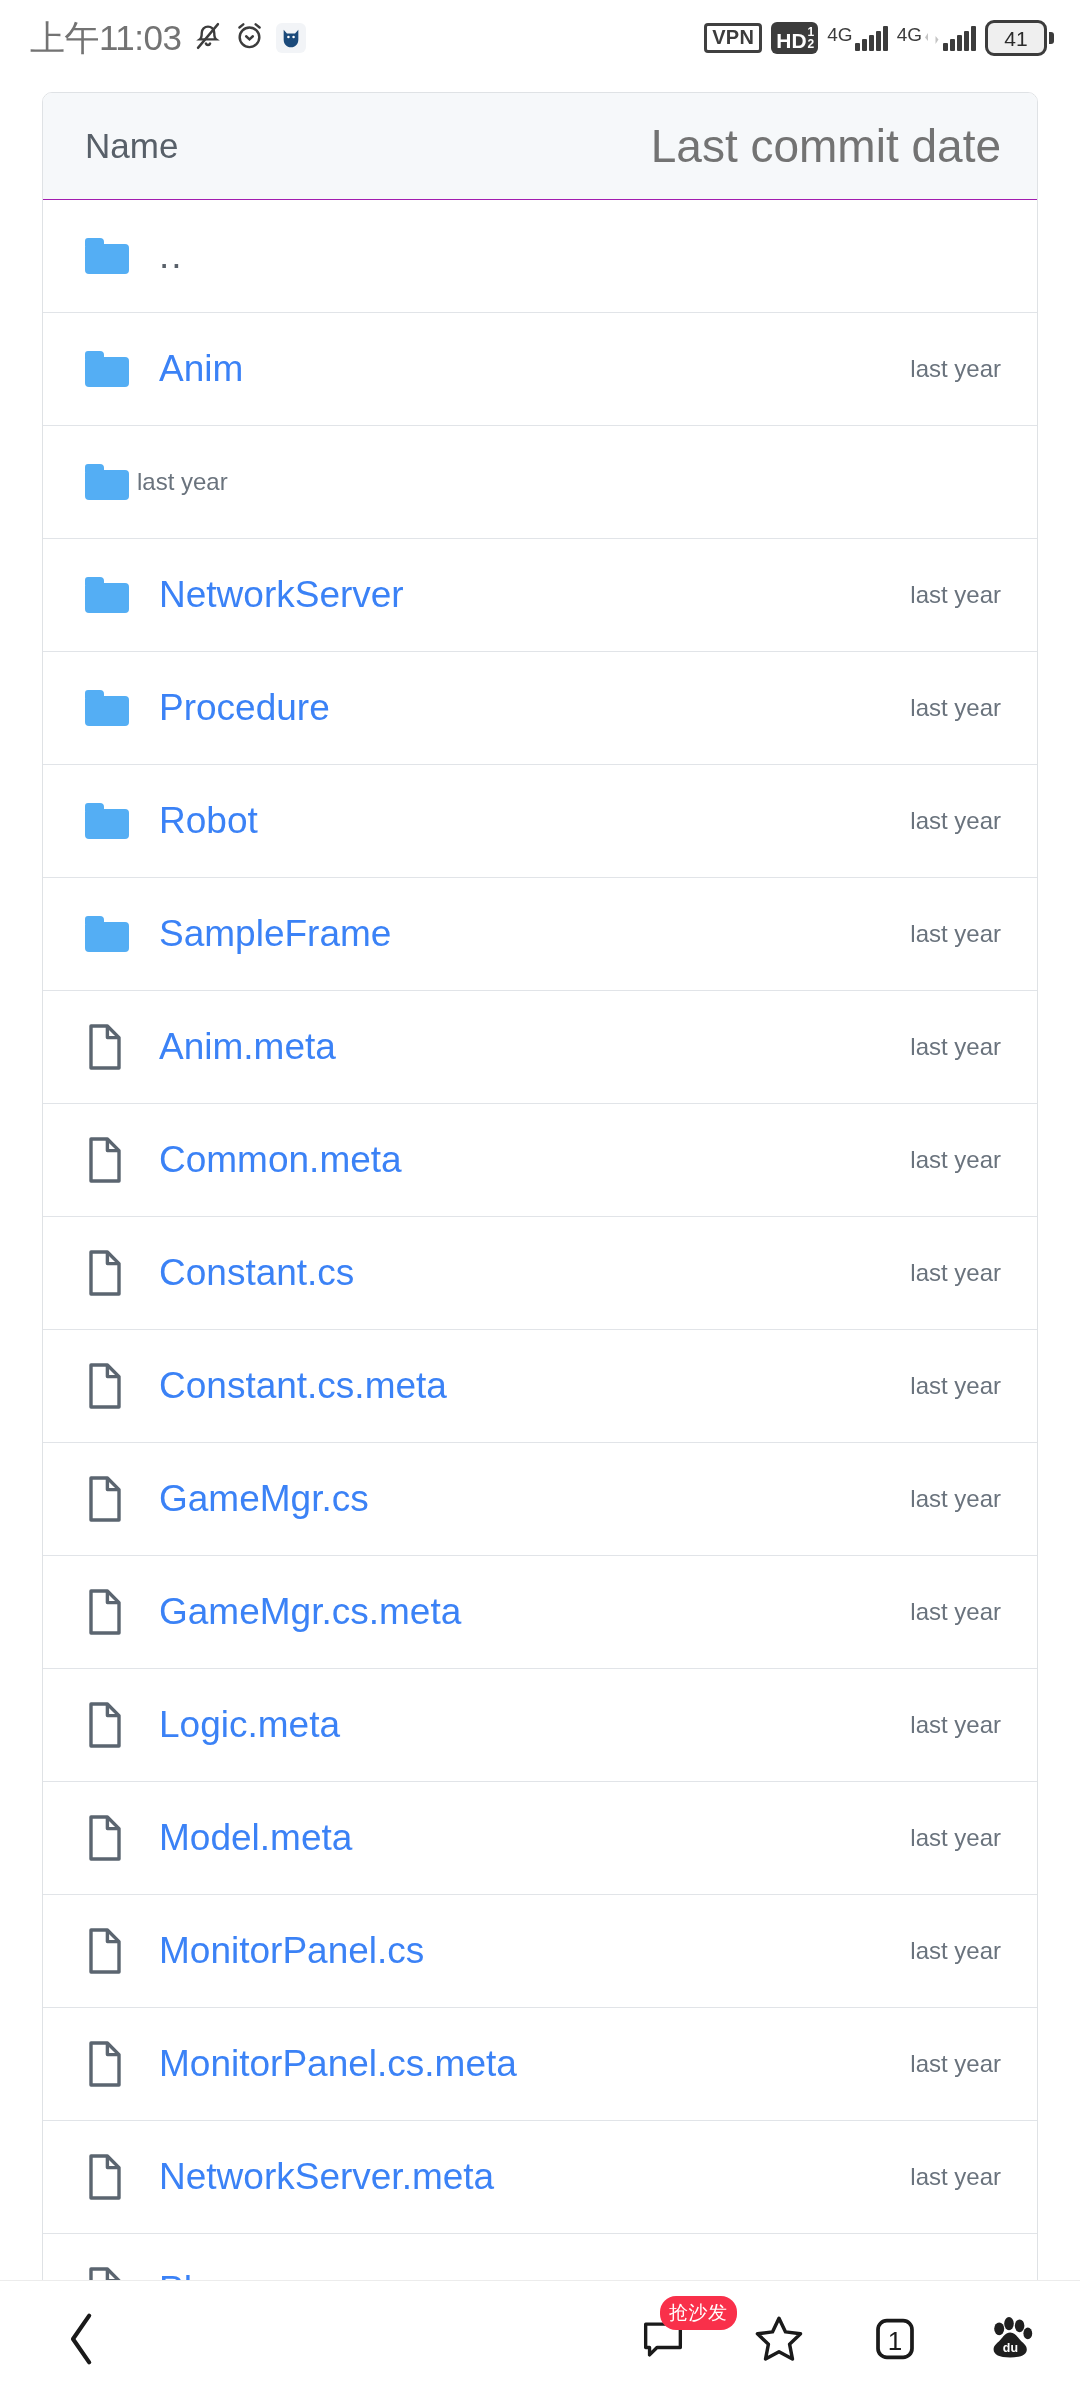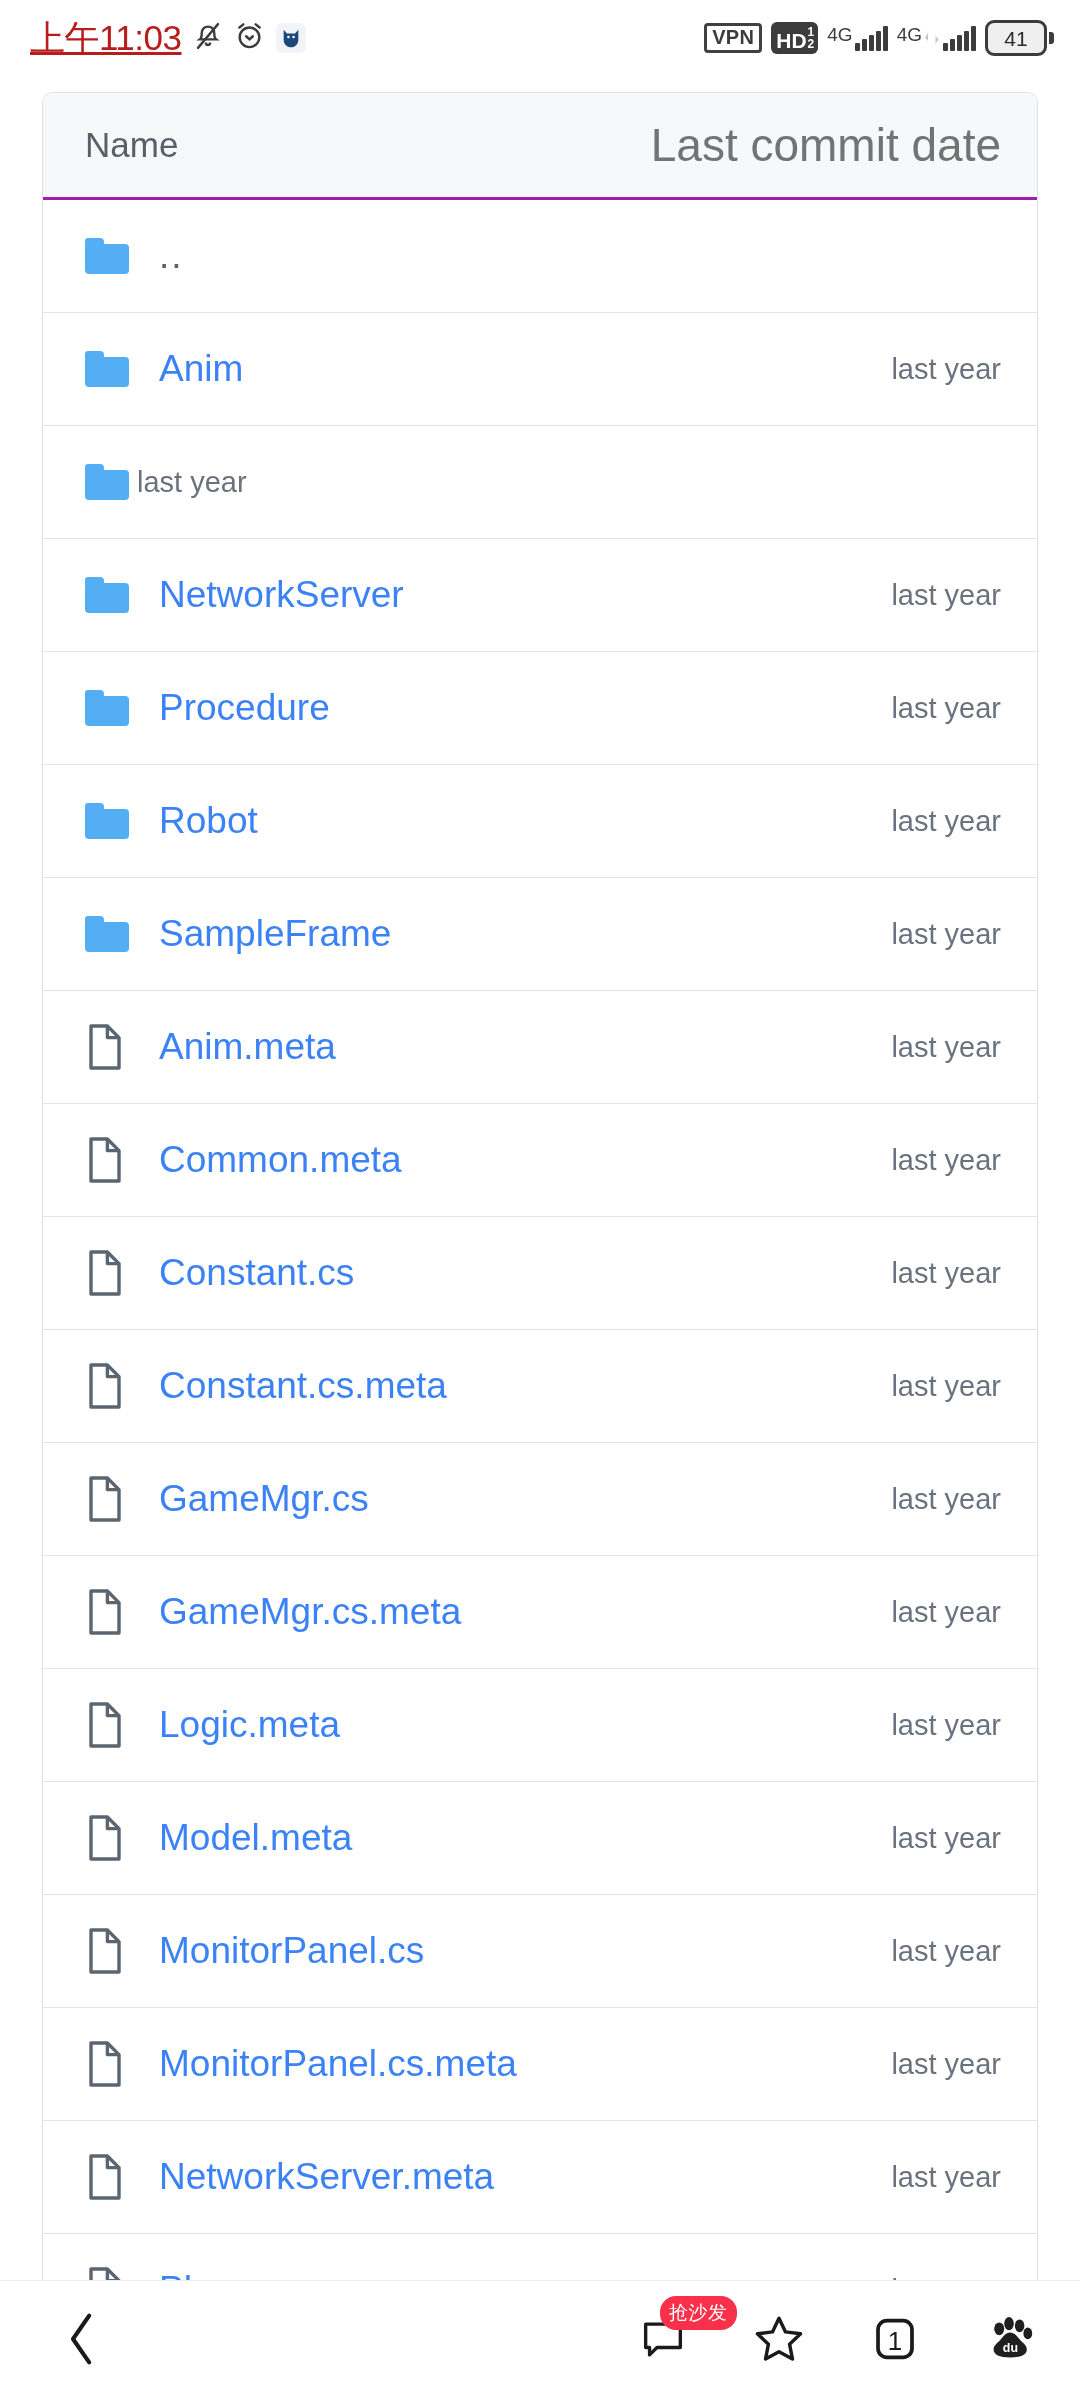--- a/index.html
+++ b/index.html
@@ -31,25 +31,24 @@
     padding: 0 26px 0 30px;
     background: #ffffff;
   }
   .status-left {
     display: flex;
     align-items: center;
     gap: 11px;
   }
   .status-clock {
     font-size: 35px;
-    color: #b91c1c;
+    color: #737373;
     letter-spacing: -0.5px;
     font-family: "Liberation Sans", sans-serif;
     white-space: nowrap;
-    text-decoration: underline;
   }
   .status-right {
     display: flex;
     align-items: center;
     gap: 9px;
   }
 
   .icon-mute, .icon-alarm { display: block; }
 
   .cat-badge {
@@ -146,21 +145,21 @@
     border: 1px solid #dfe2e5;
     border-radius: 10px 10px 0 0;
     background: #ffffff;
     overflow: hidden;
   }
 
   .card-header {
     display: flex;
     align-items: center;
     background: #f6f8fa;
-    border-bottom: 3px solid #a21caf;
+    border-bottom: 1px solid #a21caf;
     height: 107px;
     padding: 0 36px 0 42px;
     gap: 44px;
   }
   .card-header .col-name {
     flex: 1 1 auto;
     font-size: 35px;
     color: #586069;
   }
   .card-header .col-date {
@@ -197,21 +196,21 @@
     overflow: hidden;
   }
   .row-name.dots {
     color: #586069;
     font-size: 37px;
     letter-spacing: 2px;
   }
 
   .row-date {
     flex: 0 0 auto;
-    font-size: 29px;
+    font-size: 24px;
     color: #6a737d;
     text-align: right;
     white-space: nowrap;
   }
 
   
   .folder-ico {
     width: 44px; height: 36px;
     position: relative;
   }

